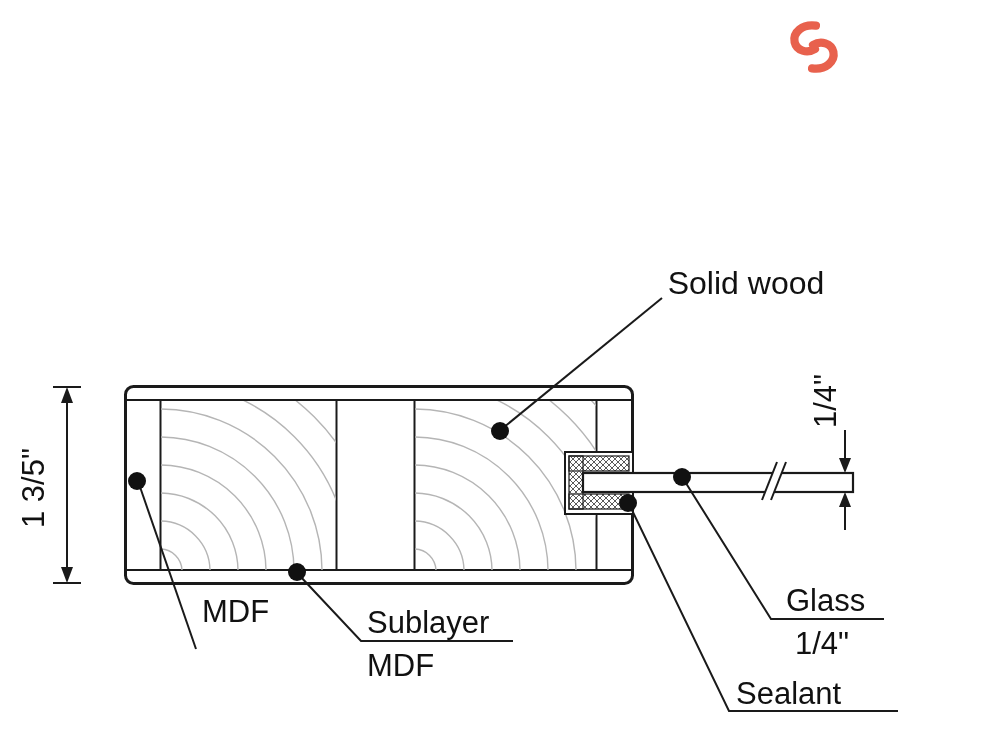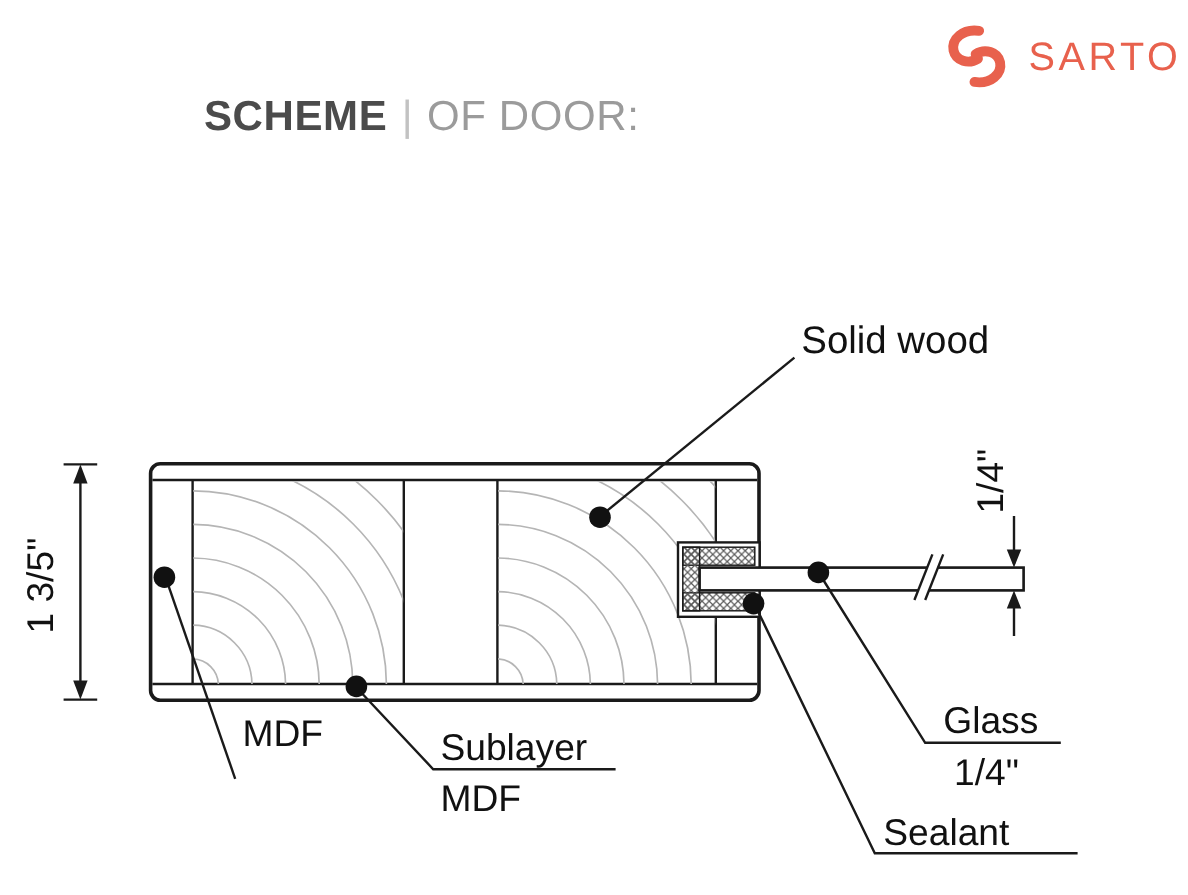--- a/index.html
+++ b/index.html
@@ -30,30 +30,26 @@
   .ln-thick{stroke:#1a1a1a;stroke-width:3;fill:#fff;}
   .grain{stroke:#b5b5b5;stroke-width:1.4;fill:none;}
   .dot{fill:#111;stroke:none;}
   .arrow{fill:#1a1a1a;stroke:none;}
 </style>
 </head>
 <body>
 
 <div id="stage">
 
-  <div class="title-block">
-    <span class="title-main">SCHEME</span><span class="title-sep">|</span><span class="title-sub">OF DOOR:</span>
-  </div>
 
   <div class="brand-block">
     <svg width="62" height="62" viewBox="0 0 64 64">
       <path d="M34 10 C20 8 10 17 12 27 C14 36 25 39 33 34" fill="none" stroke="#E8614D" stroke-width="8.5" stroke-linecap="round"></path>
       <path d="M30 54 C44 56 54 47 52 37 C50 28 39 25 31 30" fill="none" stroke="#E8614D" stroke-width="8.5" stroke-linecap="round"></path>
     </svg>
-    <span class="brand-text">SARTO</span>
   </div>
 
   <svg class="diagram-svg" width="990" height="746" viewBox="0 0 990 746">
     <defs>
       <clipPath id="grainL">
           <rect x="161" y="401" width="175" height="169"></rect>
         </clipPath>
       <clipPath id="grainR">
           <rect x="415" y="401" width="181" height="169"></rect>
         </clipPath>

